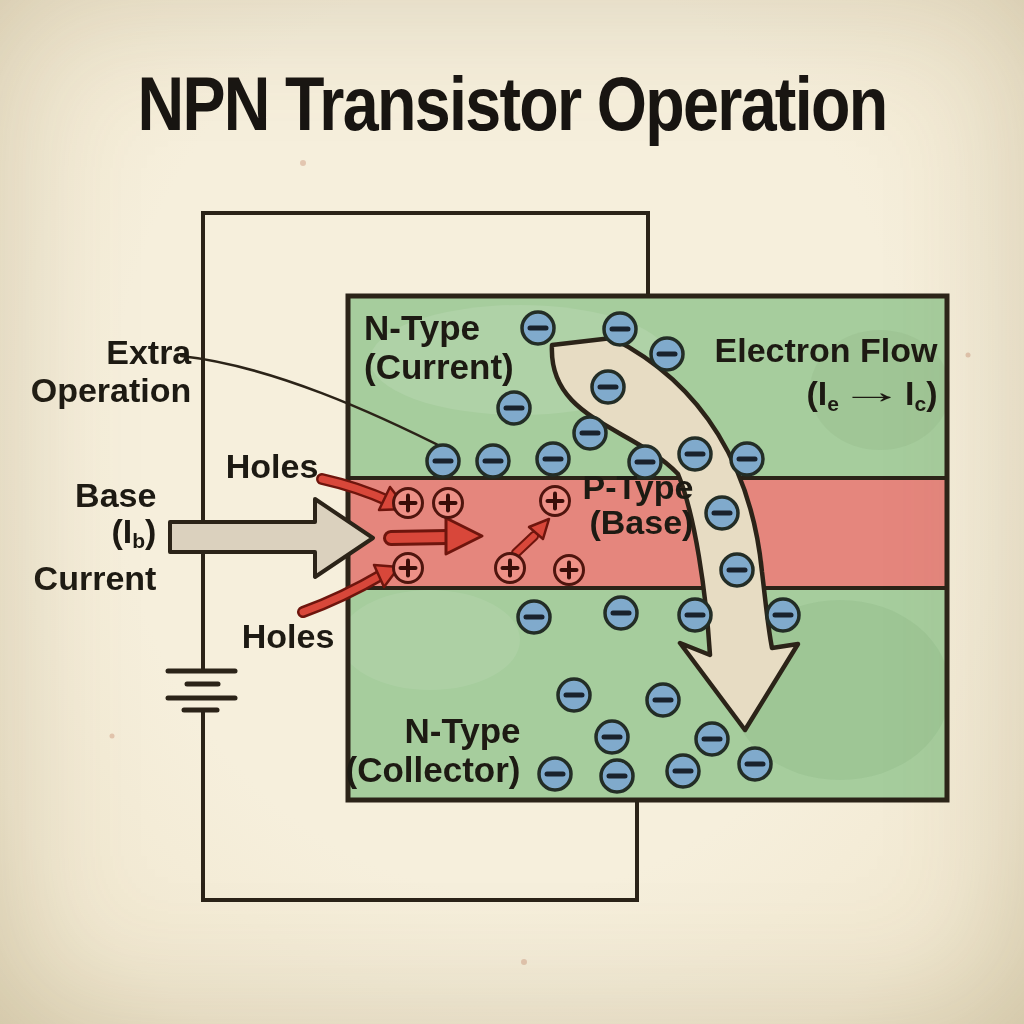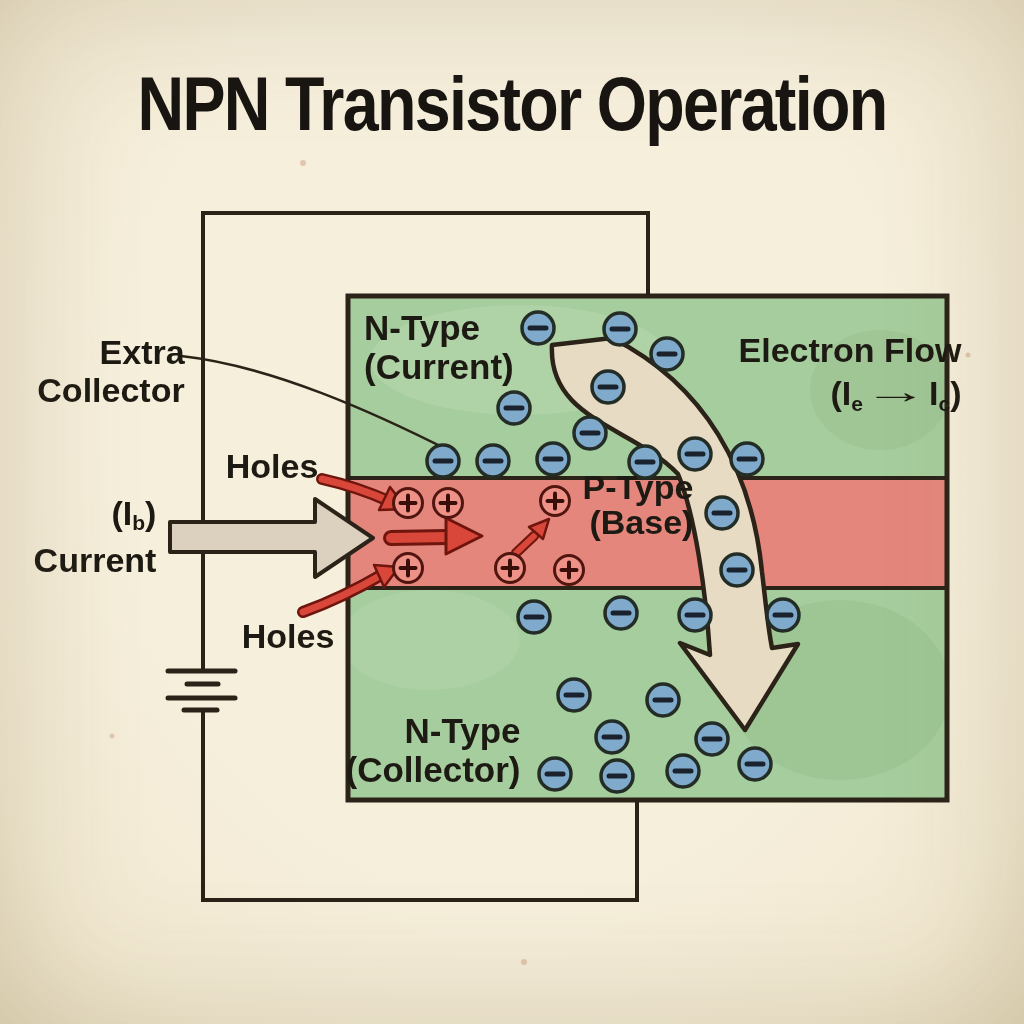--- a/index.html
+++ b/index.html
@@ -246,38 +246,39 @@
       <circle cx="112" cy="736" r="2.5"></circle>
       <circle cx="968" cy="355" r="2.5"></circle>
       <circle cx="524" cy="962" r="3"></circle>
     </g>
   </svg>
 
   <div class="title">NPN Transistor Operation</div>
 
   <div class="lbl" id="label-extra-electrons" style="left:111px;top:371px;">
     <div>Extra</div>
-    <div>Collector</div>
+    <div>Operation</div>
   </div>
 
   <div class="lbl" id="label-holes-top" style="left:272px;top:466px;">Holes</div>
 
   <div class="lbl" id="label-base-current" style="left:95px;top:536px;">
+    <div>Base</div>
     <div><span>(I</span><sub>b</sub><span>)</span></div>
     <div>Current</div>
   </div>
 
   <div class="lbl" id="label-holes-bottom" style="left:288px;top:636px;">Holes</div>
 
   <div class="lbl" id="label-emitter" style="left:364px;top:347px;">
     <div>N-Type</div>
     <div>(Current)</div>
   </div>
 
-  <div class="lbl" id="label-electron-flow" style="left:826px;top:377px;margin-left:24px;">
+  <div class="lbl" id="label-electron-flow" style="left:826px;top:377px;">
     <div>Electron Flow</div>
     <div><span>(I</span><sub>e</sub><span class="flow-arrow">→</span><span>I</span><sub>c</sub><span>)</span></div>
   </div>
 
   <div class="lbl" id="label-base-region" style="left:638px;top:505px;">
     <div>P-Type</div>
     <div>(Base)</div>
   </div>
 
   <div class="lbl" id="label-collector" style="left:433px;top:750px;">

